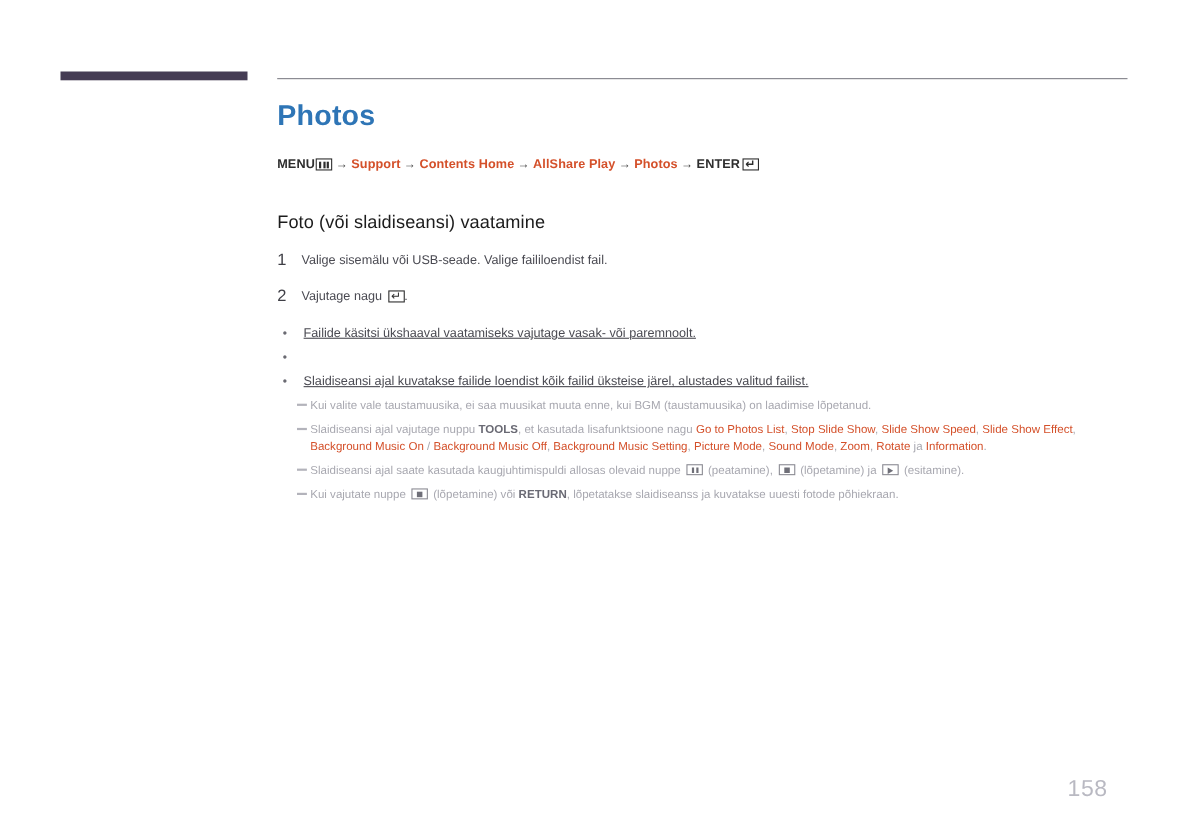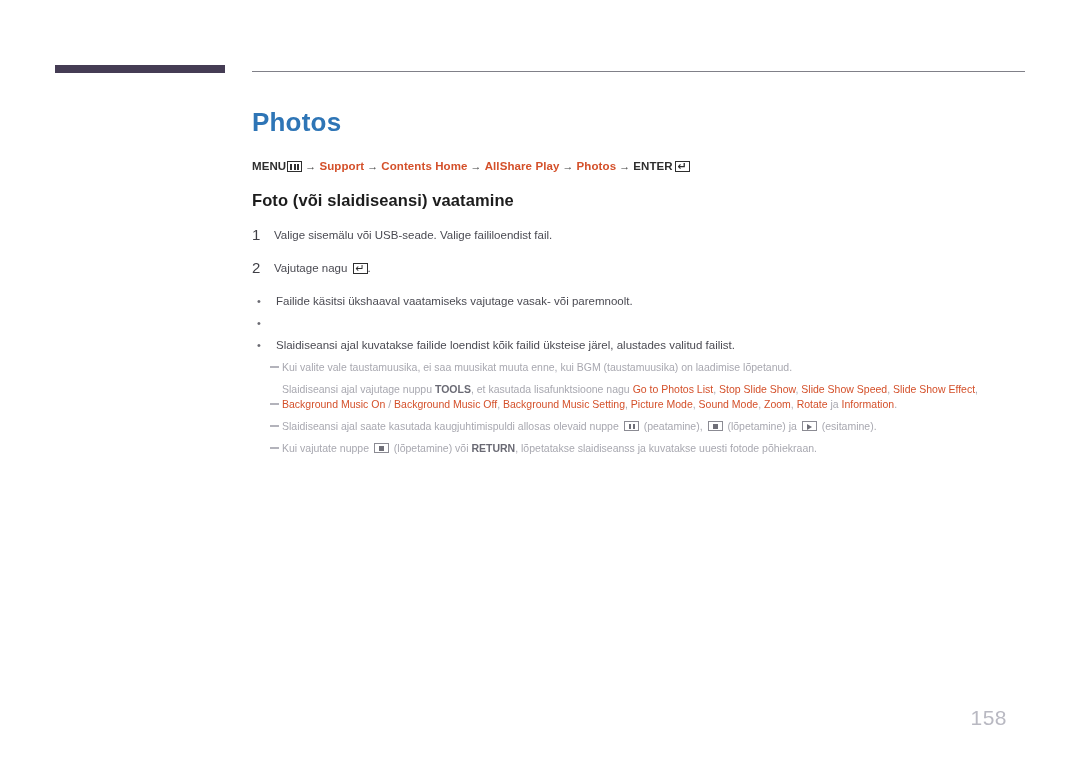--- a/index.html
+++ b/index.html
@@ -30,21 +30,21 @@
     top: 71px;
     width: 773px;
     height: 1px;
     background: #808088;
   }
 
   
   .content {
     position: absolute;
     left: 252px;
-    top: 107px;
+    top: 90px;
     width: 790px;
   }
 
   .page-title {
     font-size: 26px;
     font-weight: bold;
     color: #2e75b6;
     letter-spacing: 0.2px;
     margin: 0;
     line-height: 1.2;
@@ -136,23 +136,23 @@
     background: currentColor;
   }
   .icon-pause b:nth-child(1) { left: 4.6px; }
   .icon-pause b:nth-child(2) { left: 8.2px; }
 
   .chip-dark { color: #2e2e2e; border-color: #2e2e2e; }
   .chip-soft { color: #6f6f78; border-color: #8b8b93; }
 
   
   .section-heading {
-    margin-top: 18px;
+    margin-top: 36px;
     font-size: 16.5px;
-    font-weight: bold;
+    font-weight: normal;
     color: #1c1c1c;
     letter-spacing: 0.1px;
     line-height: 1.2;
   }
 
   
   .steps { margin-top: 18px; }
   .step {
     display: flex;
     align-items: flex-start;
@@ -186,27 +186,28 @@
     line-height: 14px;
     color: #6a6a72;
     text-align: left;
     padding-left: 5px;
     box-sizing: border-box;
   }
   .bullet-text {
     font-size: 11.5px;
     color: #4a4a52;
     line-height: 14px;
+    text-decoration: underline;
   }
 
   
   .notes { margin-top: 7px; }
   .note-row {
     display: flex;
-    align-items: flex-end;
+    align-items: flex-start;
     margin-bottom: 7px;
     padding-left: 18px;
   }
   .note-dash {
     flex: 0 0 12px;
     width: 12px;
     position: relative;
     height: 14px;
   }
   .note-dash span {

